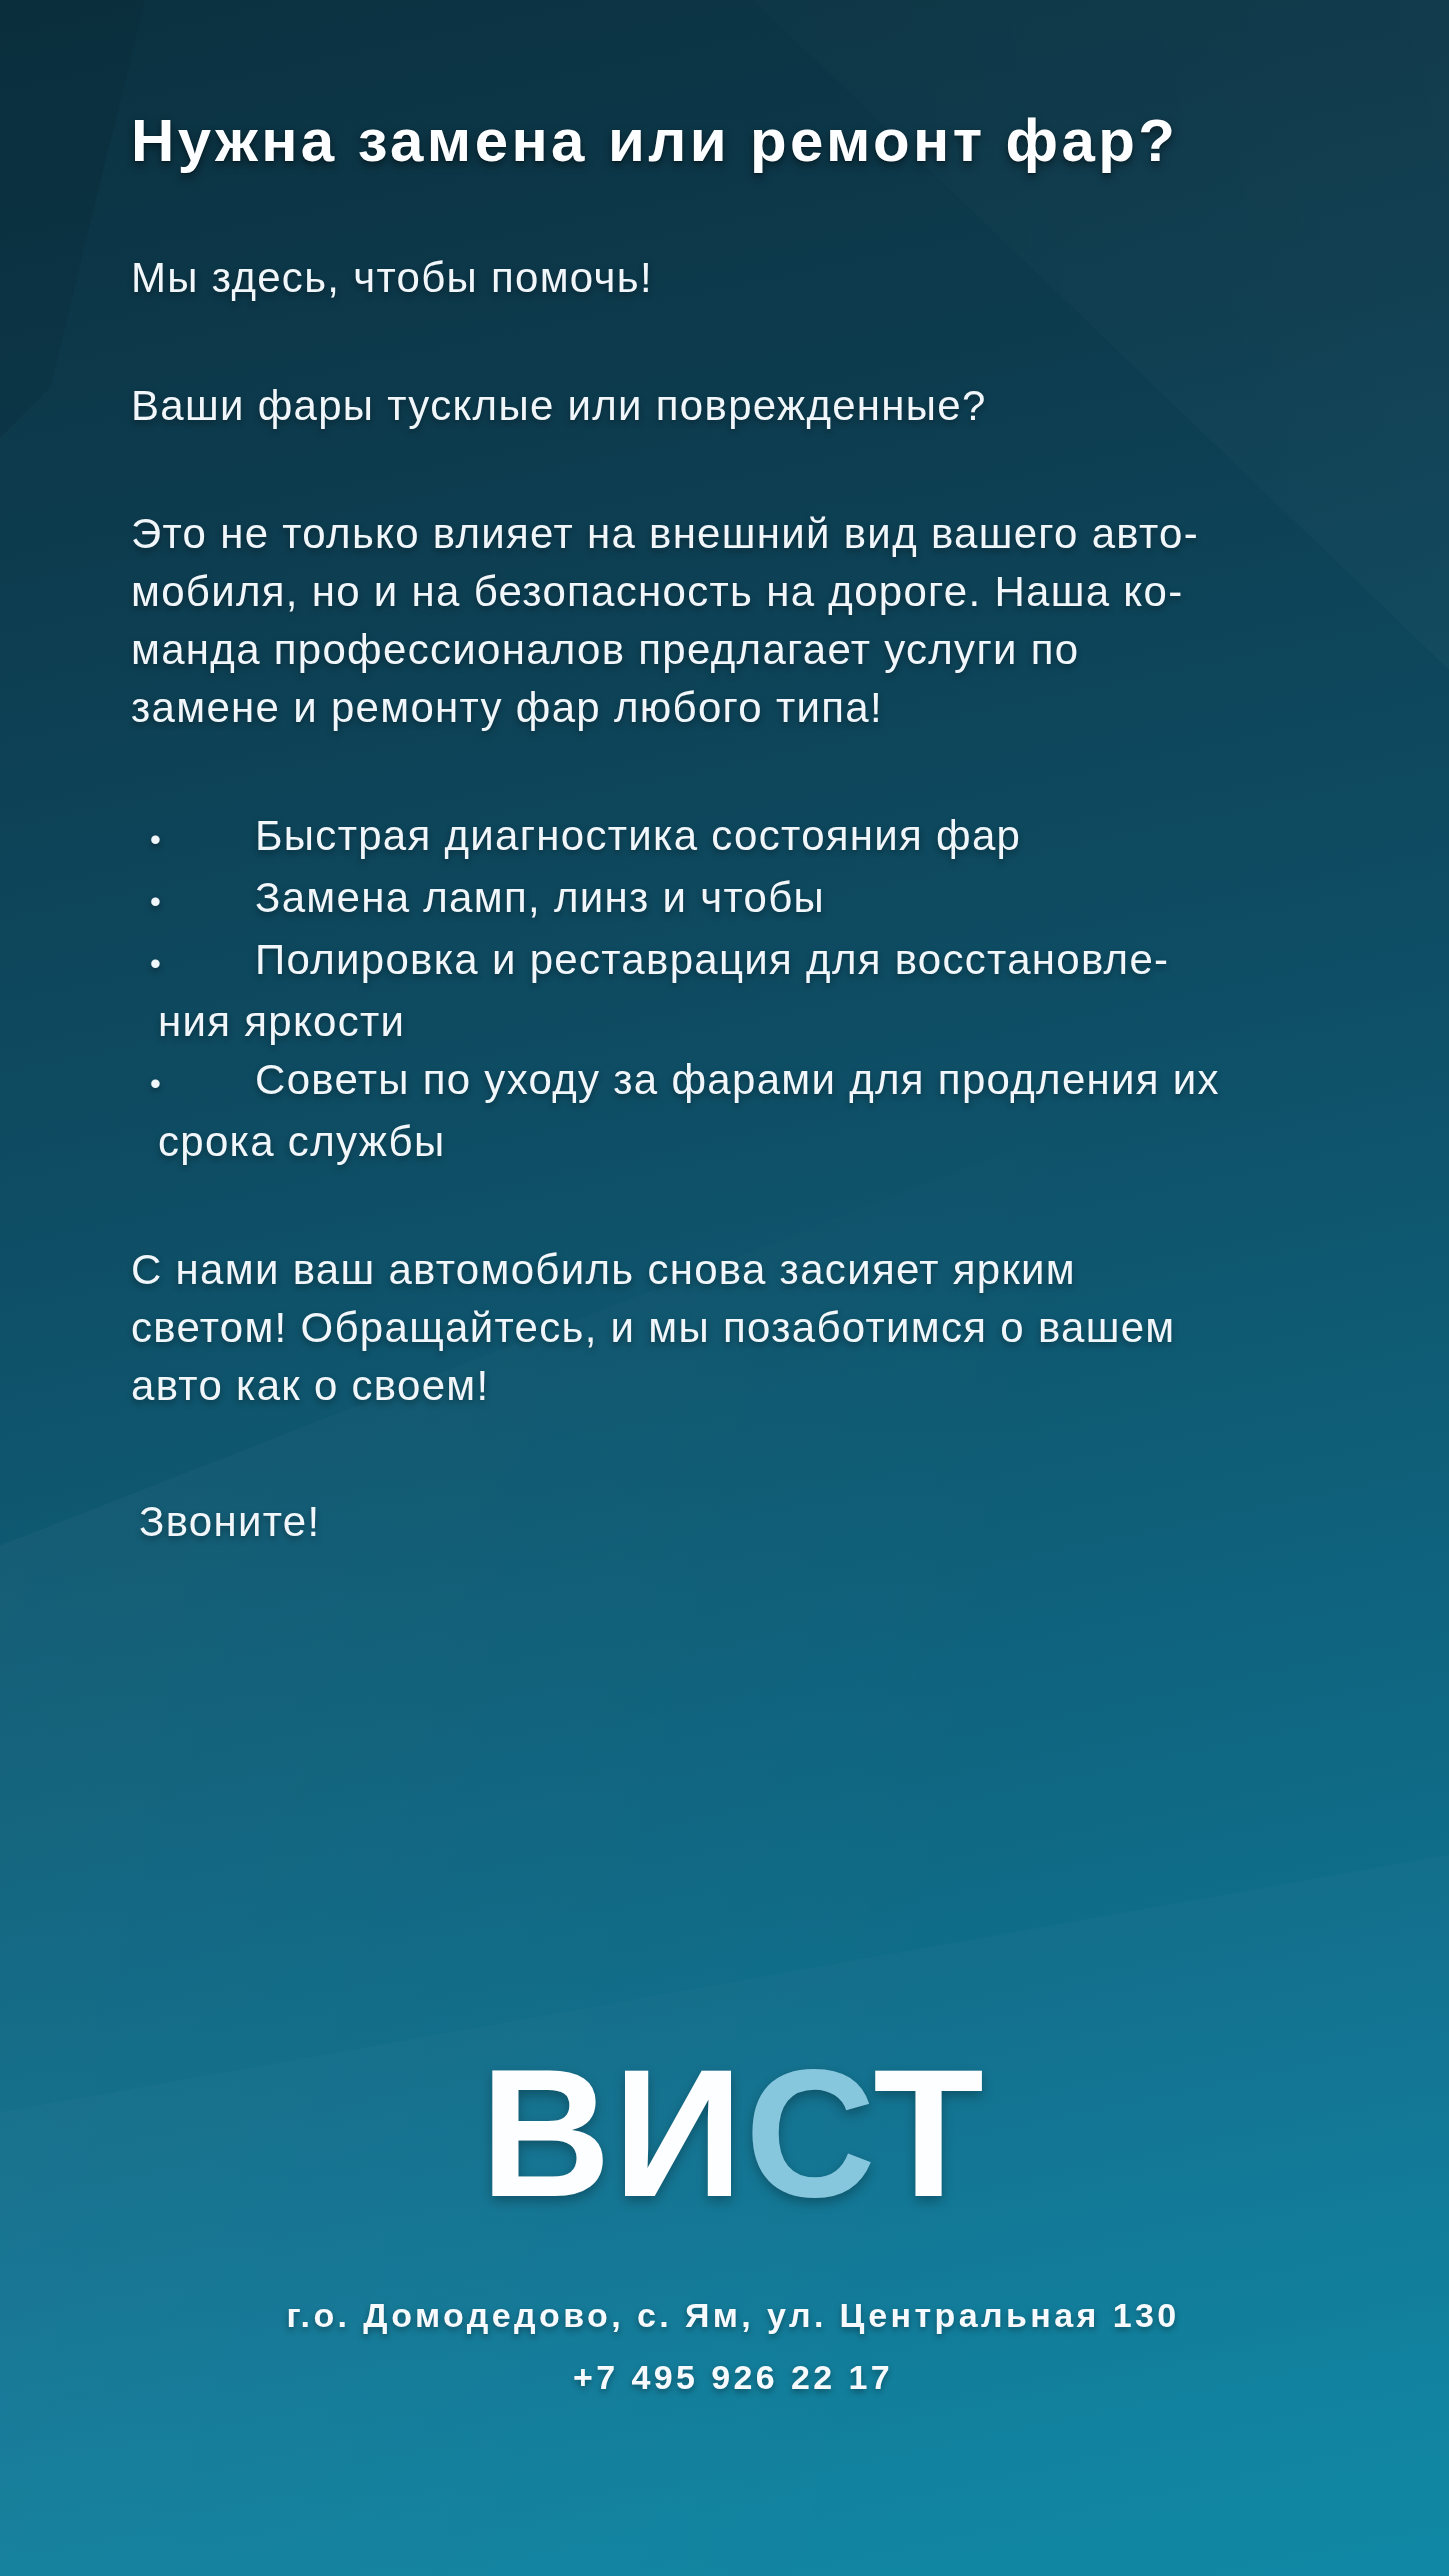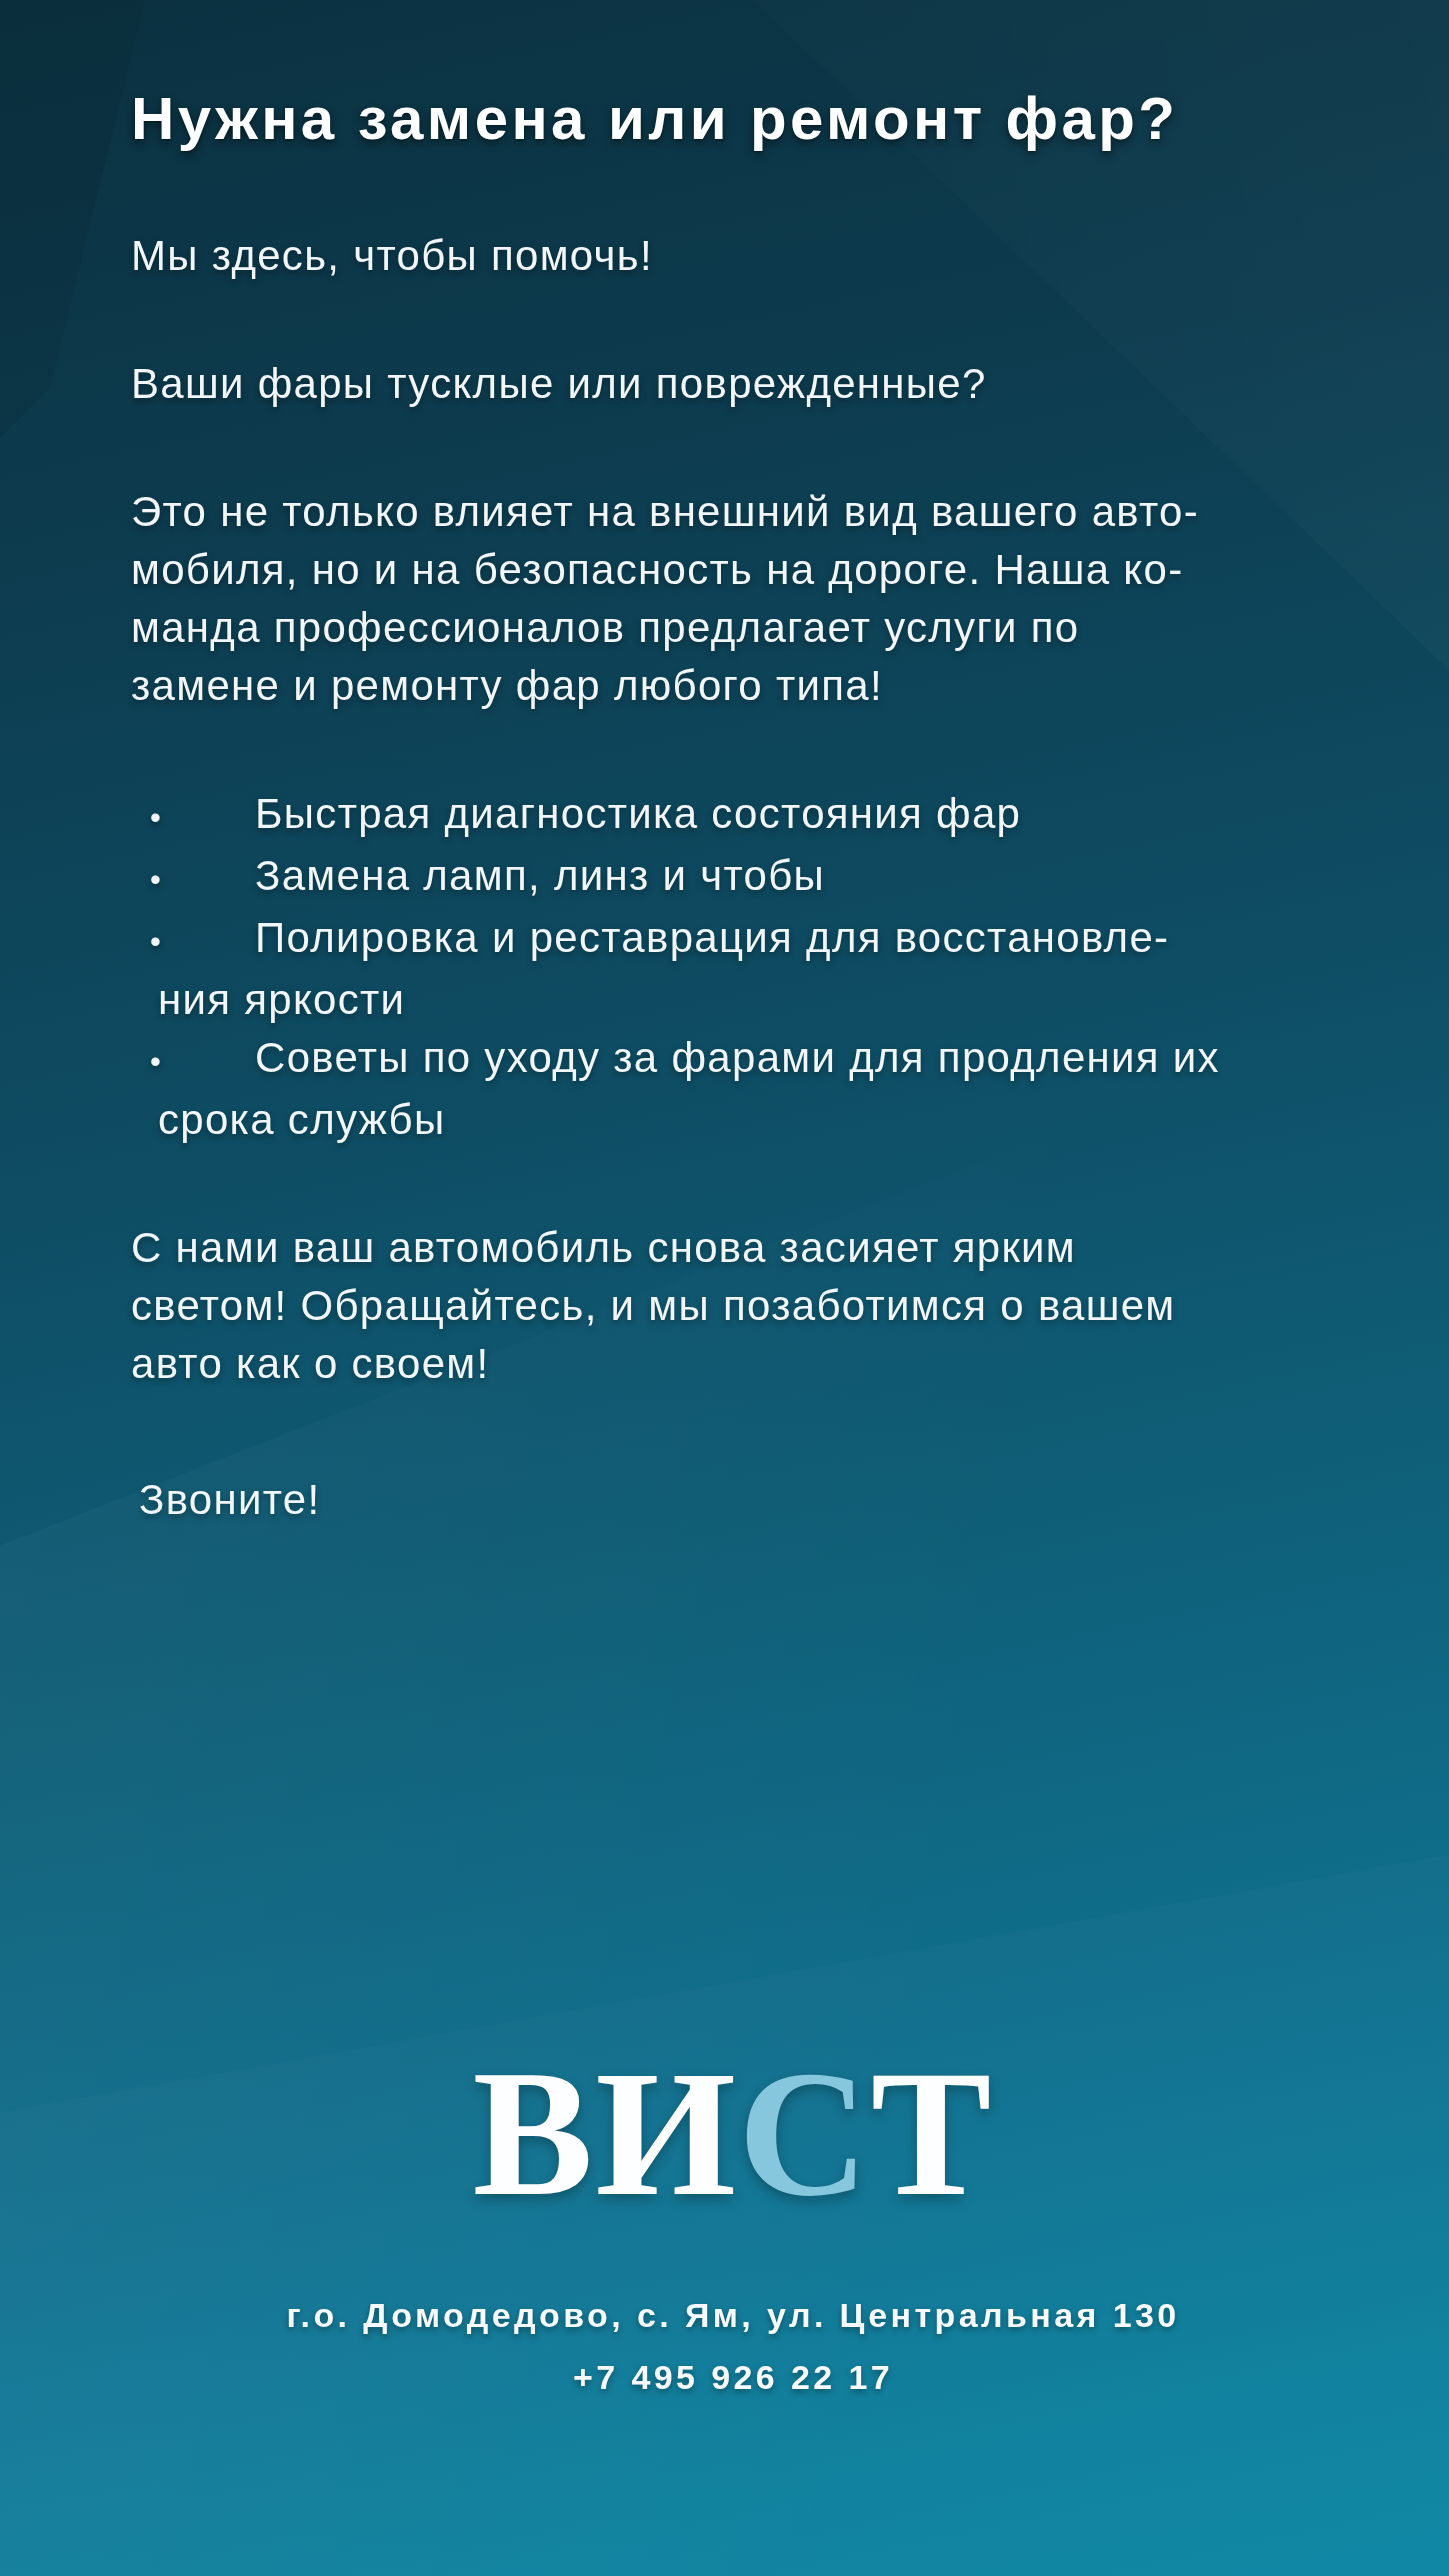--- a/index.html
+++ b/index.html
@@ -42,21 +42,21 @@
     background: rgba(255,255,255,0.02);
     clip-path: polygon(0 82%, 100% 72%, 100% 100%, 0 100%);
   }
 
   
   .page {
     position: relative;
     z-index: 2;
     height: 100%;
     box-sizing: border-box;
-    padding: 82px 114px 0 131px;
+    padding: 104px 114px 0 131px;
     color: #f0f6f9;
     display: flex;
     flex-direction: column;
     justify-content: flex-end;
   }
 
   .headline {
     margin: 0 0 72px 0;
     font-size: 60px;
     line-height: 1.22;
@@ -101,21 +101,20 @@
     padding-bottom: 168px;
   }
   .logo {
     font-size: 181px;
     line-height: 1;
     font-weight: 800;
     letter-spacing: 2px;
     color: #fdfeff;
     margin-bottom: 60px;
     text-shadow: 0 5.4px 12px rgba(0,0,0,0.28);
-    font-family: Liberation Serif, serif;
   }
   .logo .logo-accent { color: #87c7de; }
   .contact {
     font-size: 34px;
     line-height: 62px;
     font-weight: 700;
     letter-spacing: 3.4px;
     color: #f6fafc;
     text-shadow: 0 2.7px 6.7px rgba(0,0,0,0.35);
   }

